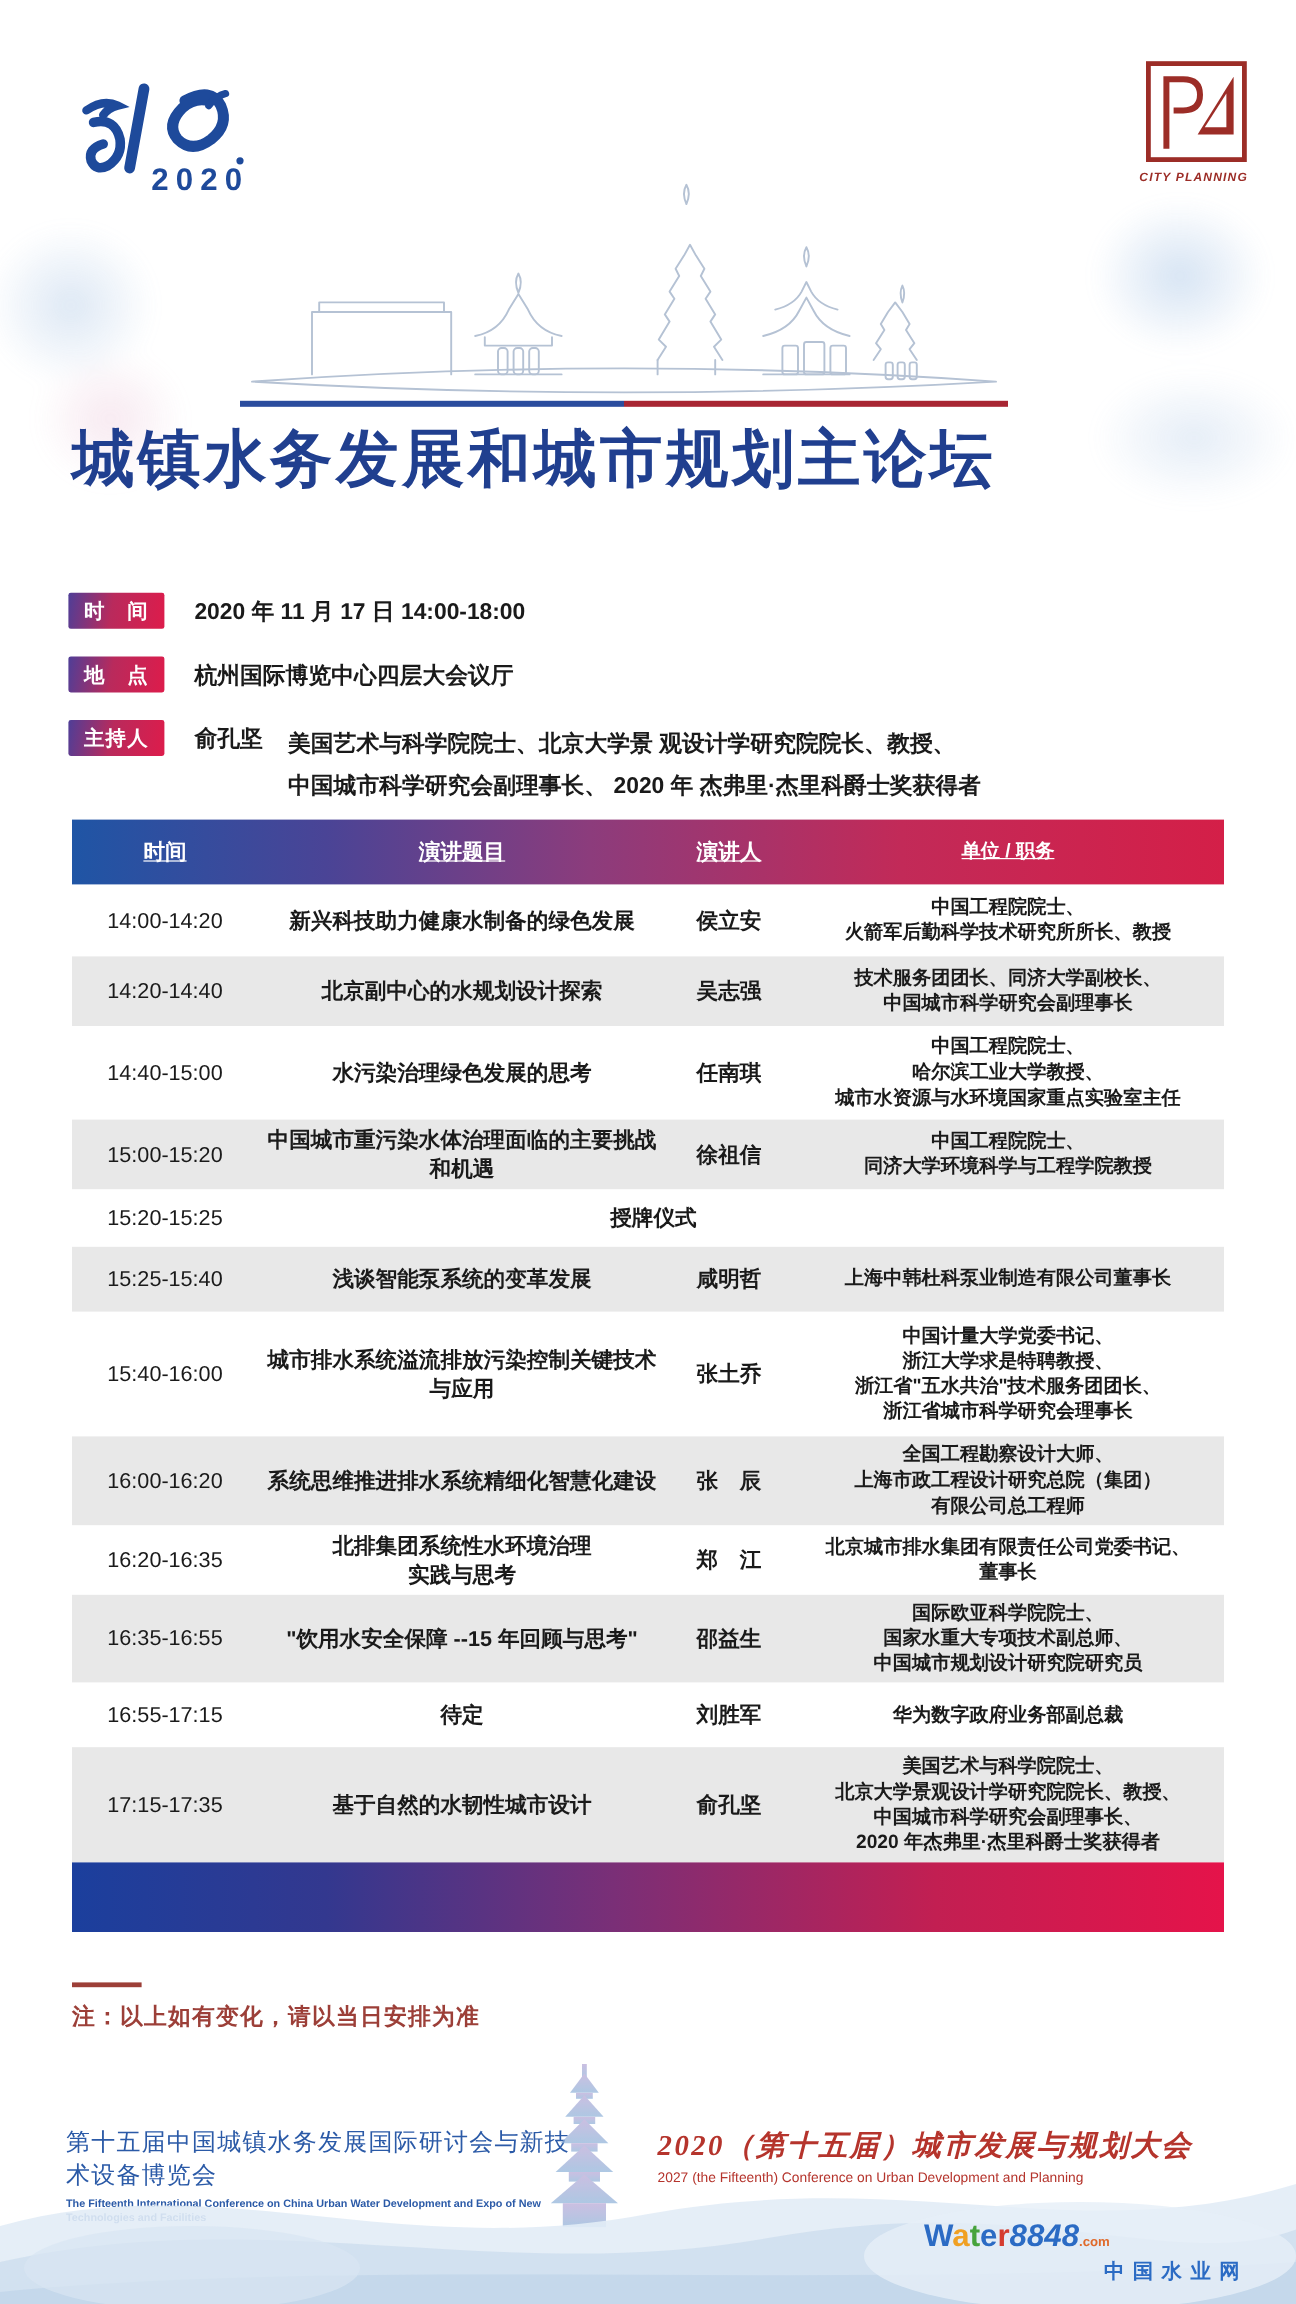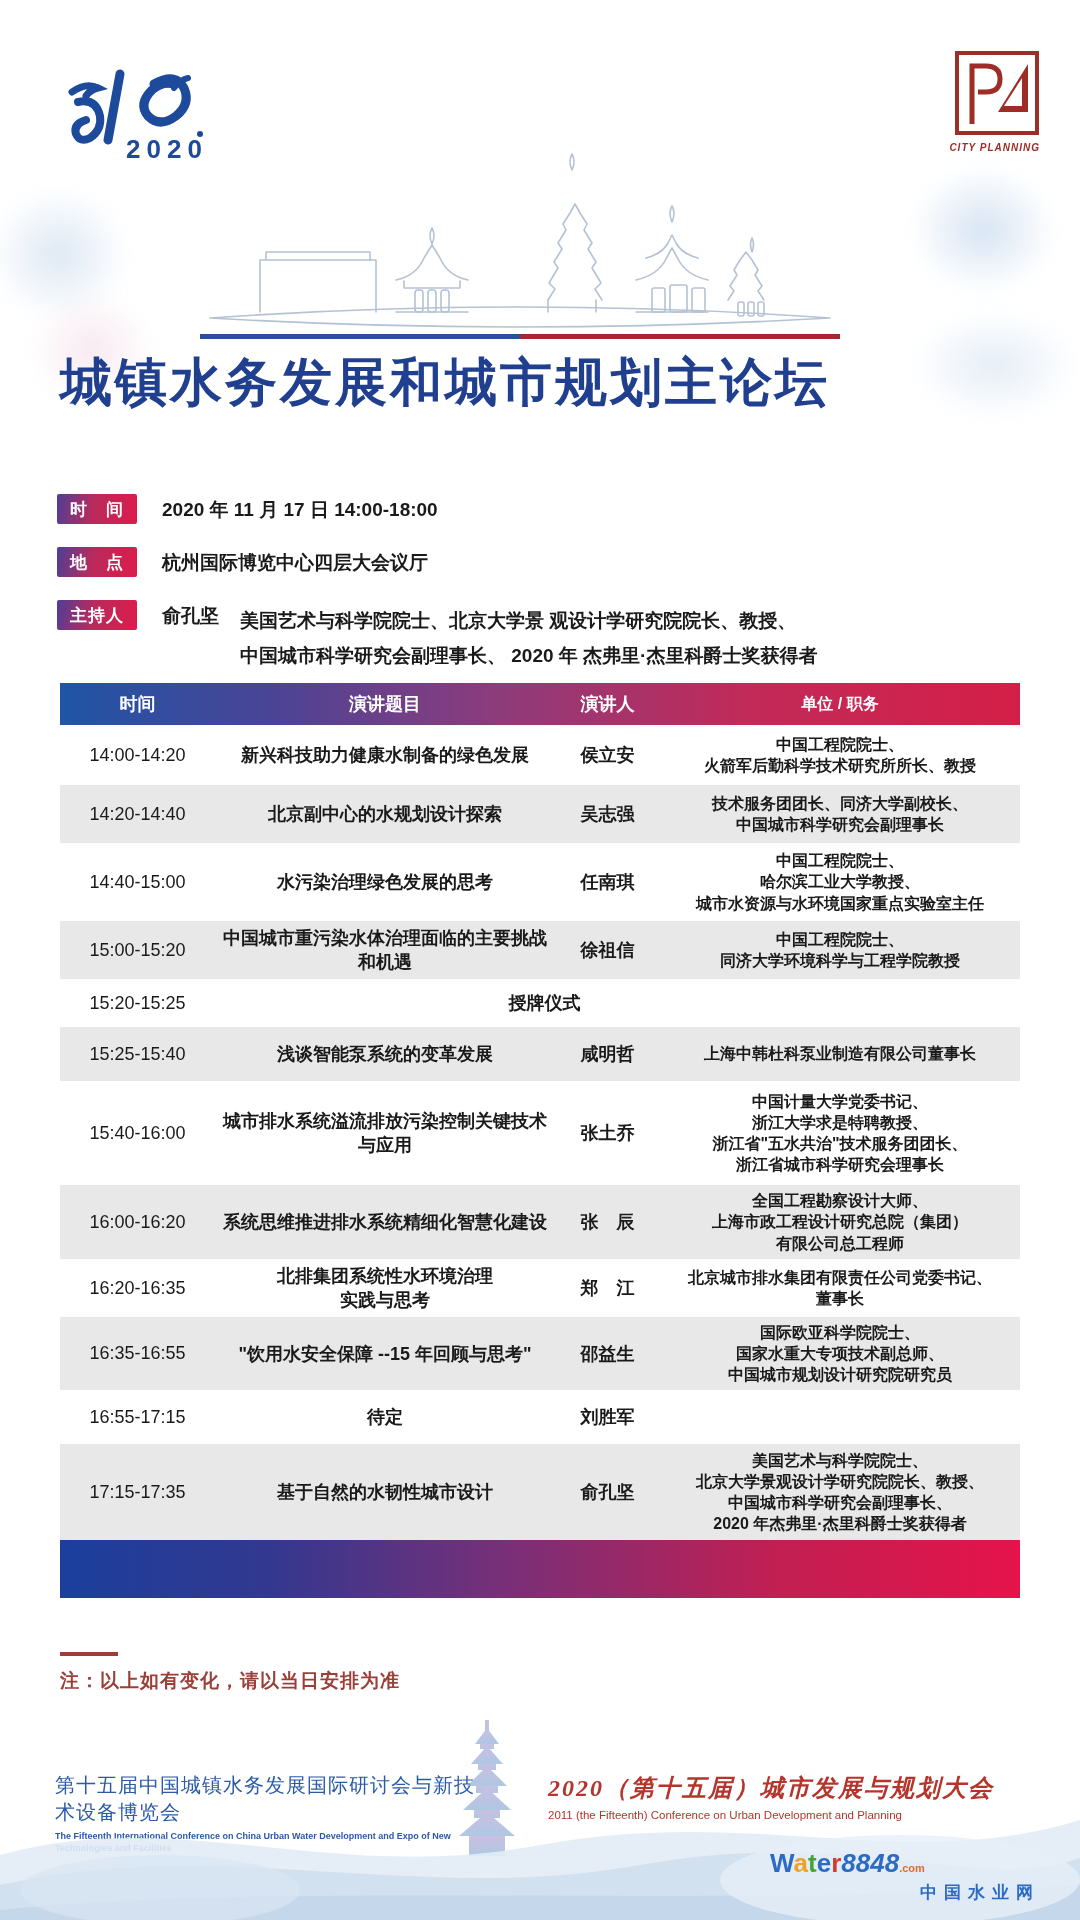--- a/index.html
+++ b/index.html
@@ -33,22 +33,22 @@
   .badge{flex:0 0 80px;height:30px;border-radius:2px;color:#fff;font-size:17px;font-weight:bold;
     display:flex;align-items:center;justify-content:center;letter-spacing:1px;
     background:linear-gradient(100deg,#4f3e97 0%,#b92a5c 45%,#dd1c4b 100%);}
   .info-val{margin-left:25px;font-size:19px;font-weight:bold;padding-top:3px;white-space:pre-line;}
   .hosts{margin-left:25px;}
   .host-row{display:flex;font-size:19px;font-weight:bold;margin-bottom:20px;}
   .host-name{flex:0 0 78px;padding-top:3px;}
   .host-text{white-space:pre-line;line-height:1.85;padding-top:3px;}
   
   .tbl{position:absolute;left:60px;top:683px;width:960px;}
-  .thead{display:flex;height:42px;color:#fff;font-weight:bold;font-size:19px;
-    background:linear-gradient(90deg,#1f55a5 0%,#4a4496 22%,#8c3c7c 45%,#c22a58 72%,#d41f48 100%);}
+  .thead{display:flex;height:54px;color:#fff;font-weight:bold;font-size:19px;
+    background:linear-gradient(90deg,#1f55a5 0%,#4a4496 22%,#8c3c7c 45%,#c22a58 72%,#d41f48 100%);text-decoration:underline;}
   .trow{display:flex;}
   .trow.shade{background:#e8e8e8;}
   .c{display:flex;align-items:center;justify-content:center;text-align:center;
     white-space:pre-line;padding:5px 4px;box-sizing:border-box;}
   .c.time{flex:0 0 155px;font-size:18px;}
   .c.title{flex:0 0 340px;font-size:18px;font-weight:bold;}
   .c.speaker{flex:0 0 105px;font-size:18px;font-weight:bold;}
   .c.org{flex:0 0 360px;font-size:16px;font-weight:bold;line-height:1.32;}
   .c.merged{flex:1;font-size:18px;font-weight:bold;padding-right:150px;}
   .r0{min-height:60px}.r1{min-height:58px}.r2{min-height:78px}.r3{min-height:58px}
@@ -246,20 +246,21 @@
     <div class="c title">"饮用水安全保障 --15 年回顾与思考"</div>
     <div class="c speaker">邵益生</div>
     <div class="c org">国际欧亚科学院院士、
 国家水重大专项技术副总师、
 中国城市规划设计研究院研究员</div>
   </div>
   <div class="trow r10">
     <div class="c time">16:55-17:15</div>
     <div class="c title">待定</div>
     <div class="c speaker">刘胜军</div>
+    <div class="c org">华为数字政府业务部副总裁</div>
   </div>
   <div class="trow r11 shade">
     <div class="c time">17:15-17:35</div>
     <div class="c title">基于自然的水韧性城市设计</div>
     <div class="c speaker">俞孔坚</div>
     <div class="c org">美国艺术与科学院院士、
 北京大学景观设计学研究院院长、教授、
 中国城市科学研究会副理事长、
 2020 年杰弗里·杰里科爵士奖获得者</div>
   </div>
@@ -294,21 +295,21 @@
       <path d="M42,70 L66,92 H18 Z"></path>
         <rect x="29" y="92" width="26" height="8"></rect>
       <path d="M42,94 L70,118 H14 Z"></path>
         <rect x="24" y="118" width="36" height="20"></rect>
     </g>
   </svg>
 </div>
 
 <div class="foot-right">
   <div class="cn">2020（第十五届）城市发展与规划大会</div>
-  <div class="en">2011 (the Fifteenth) Conference on Urban Development and Planning</div>
+  <div class="en">2027 (the Fifteenth) Conference on Urban Development and Planning</div>
 </div>
 
 <div class="water-band">
   <svg width="1080" height="160" viewBox="0 0 1080 160">
     <path d="M0,95 C180,45 330,125 540,85 C760,45 900,115 1080,60 V160 H0 Z" fill="#e2ecf6" opacity="0.9"></path>
     <path d="M0,125 C220,75 420,145 640,105 C860,65 980,135 1080,98 V160 H0 Z" fill="#cdddee" opacity="0.8"></path>
     <path d="M0,150 C300,120 700,150 1080,125 V160 H0 Z" fill="#bcd2e8" opacity="0.6"></path>
     <ellipse cx="160" cy="130" rx="140" ry="35" fill="#d8e6f2" opacity="0.7"></ellipse>
     <ellipse cx="900" cy="120" rx="180" ry="45" fill="#e6eff7" opacity="0.8"></ellipse>
   </svg>

